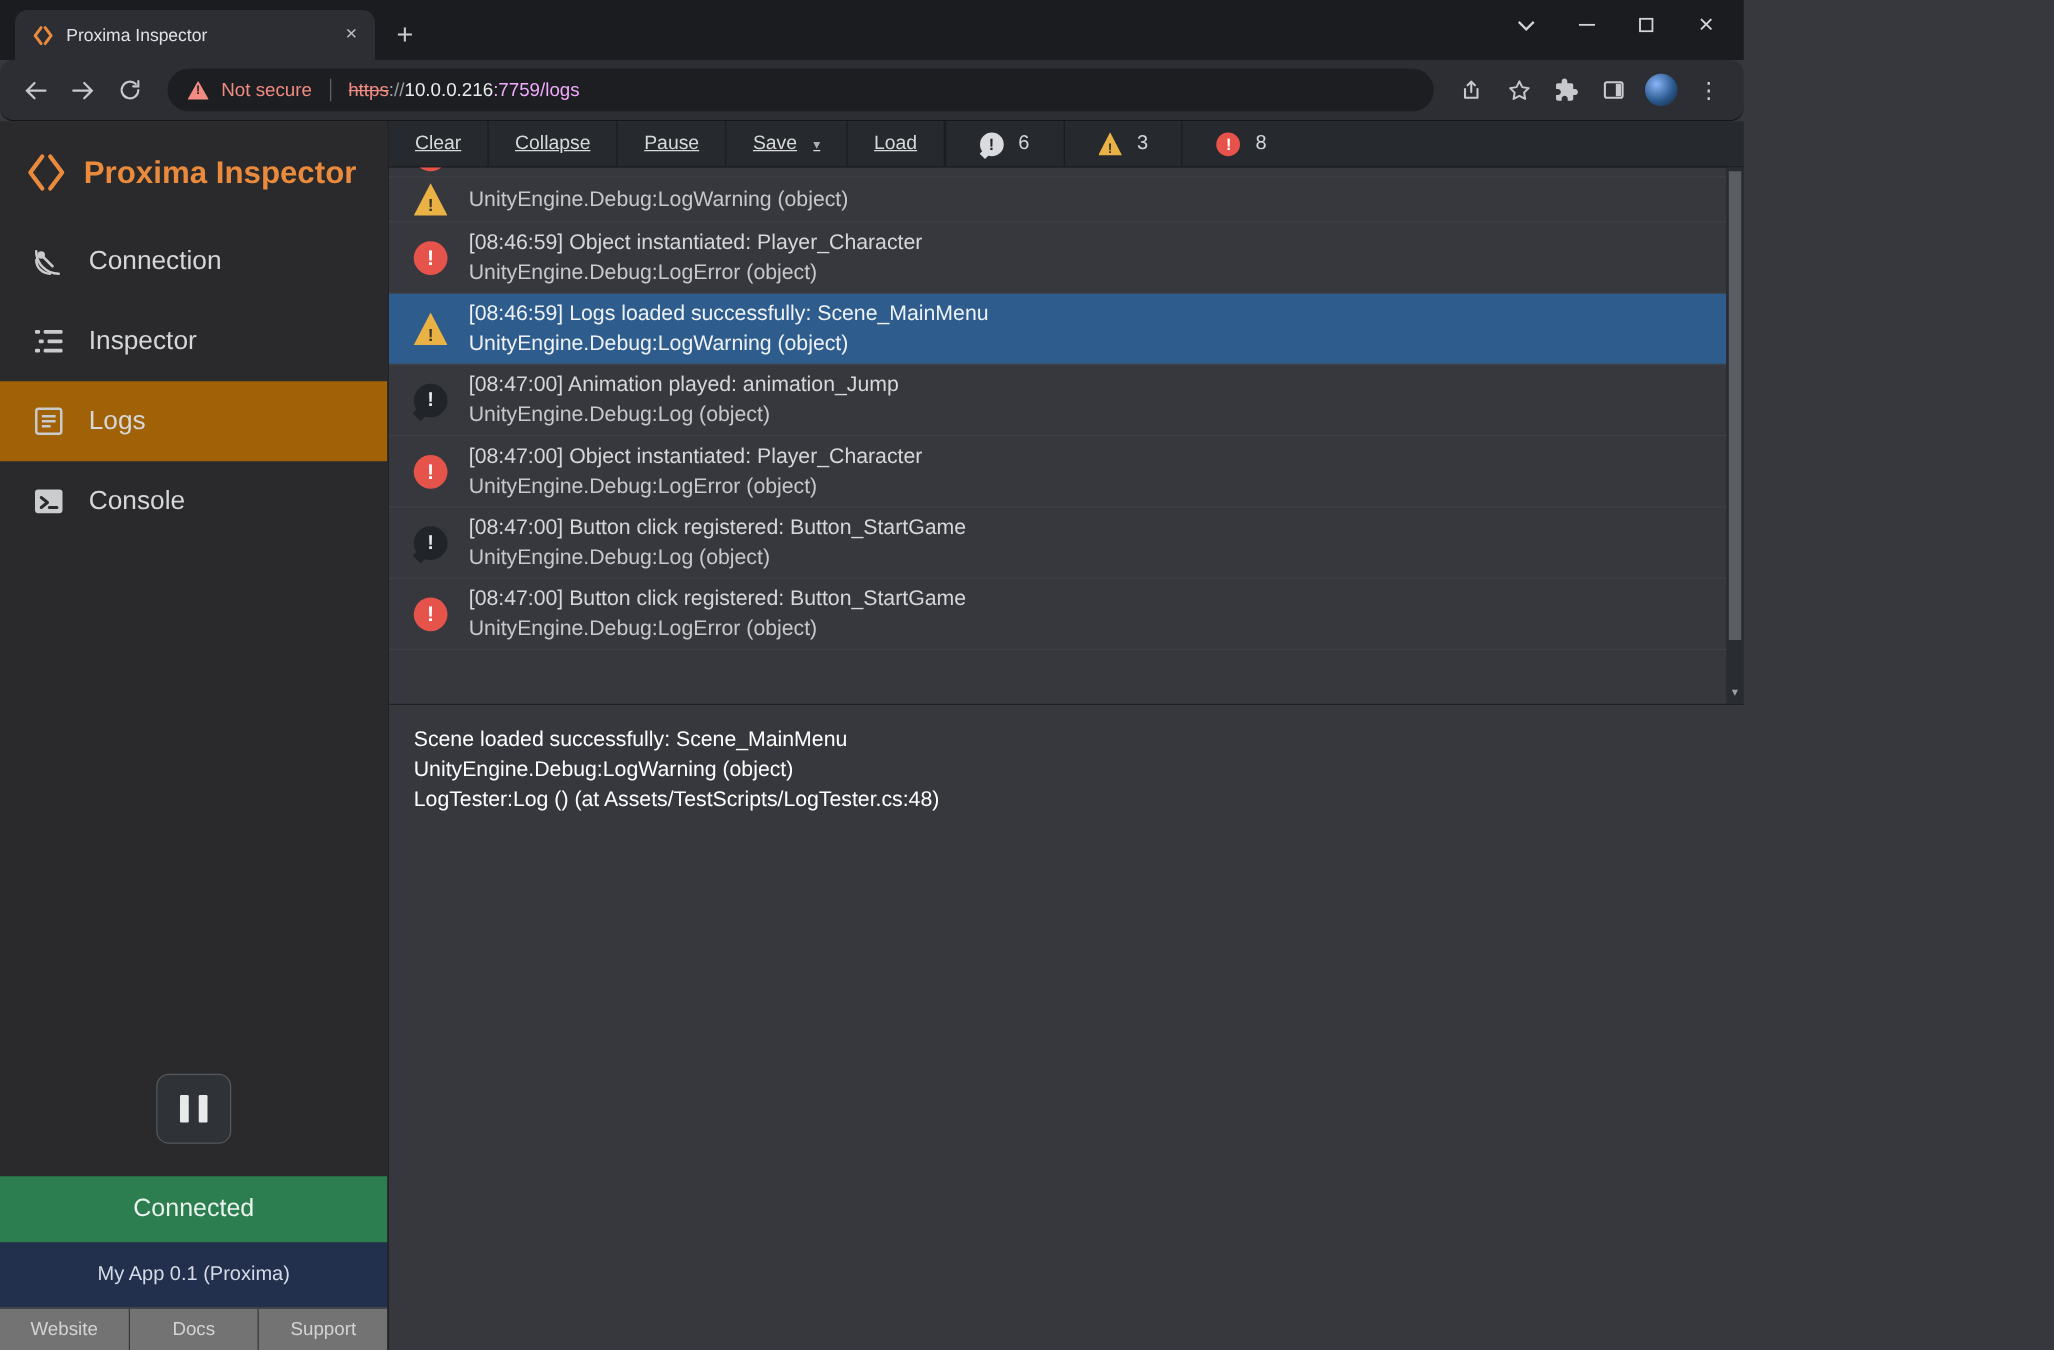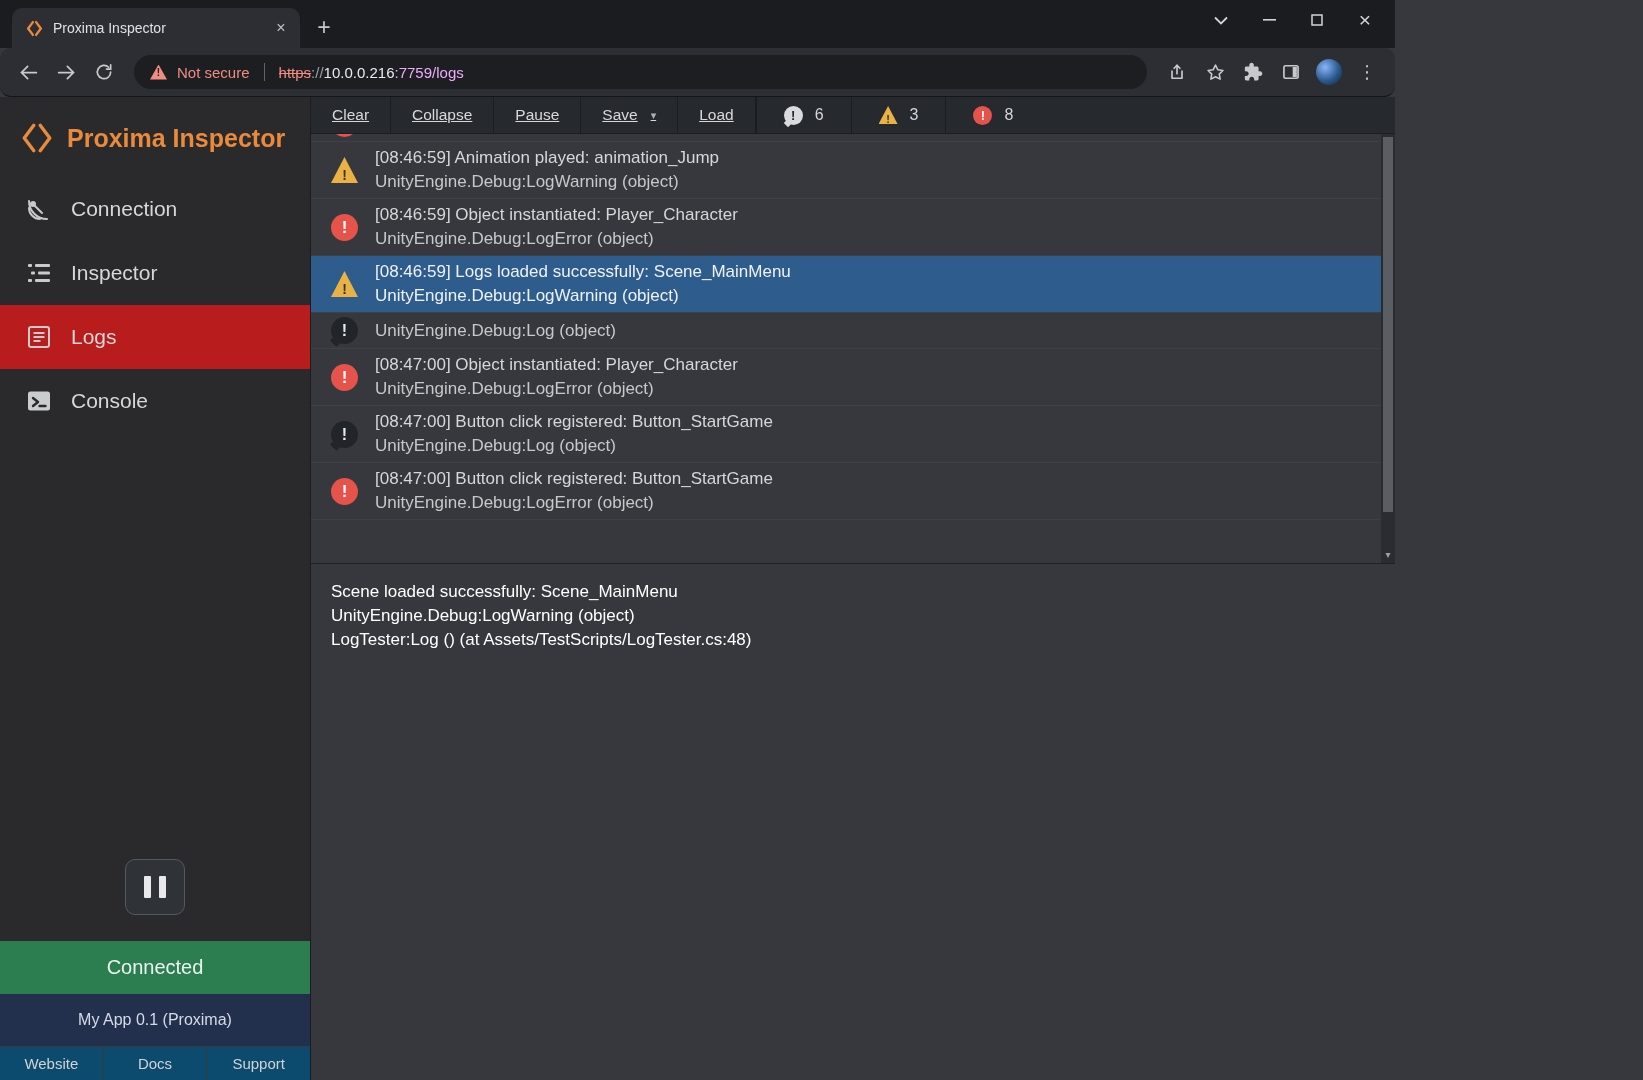--- a/index.html
+++ b/index.html
@@ -43,33 +43,33 @@
 
   
   .content { flex:1; display:flex; min-height:0; }
 
   .sidebar { width:310px; background:#2a2a2c; display:flex; flex-direction:column; flex:none; }
   .logo-row { display:flex; align-items:center; gap:13px; padding:24px 0 22px 20px; }
   .logo-row svg { flex:none; }
   .logo-text { color:#e98a3c; font-size:25px; font-weight:bold; }
   .side-item { display:flex; align-items:center; gap:17px; height:64px; padding-left:24px; color:#d6d7d8;
                font-size:21px; cursor:pointer; }
-  .side-item.active { background:#b91c1c;text-align:center; }
+  .side-item.active { background:#a16207;text-align:center; }
   .side-icon { width:30px; height:30px; display:flex; align-items:center; justify-content:center; flex:none; }
   .side-icon svg { width:28px; height:28px; display:block; }
 
   .pause-wrap { margin-top:auto; display:flex; justify-content:center; padding-bottom:26px; }
   .pause-btn { width:60px; height:56px; background:#2f3237; border:1px solid #55585d; border-radius:10px;
                display:flex; align-items:center; justify-content:center; gap:8px; cursor:pointer; }
   .pause-bar { width:7px; height:22px; background:#e8e9ea; border-radius:1px; }
   .status-bar { height:53px; background:#2c7d4f; color:#eaf4ee; display:flex; align-items:center;
                 justify-content:center; font-size:20px; flex:none; }
   .app-bar { height:52px; background:#22304e; color:#d5dbe6; display:flex; align-items:center;
              justify-content:center; font-size:16px; flex:none; }
-  .side-footer { height:34px; display:flex; background:#0c4a6e; border-top:1px solid #3a3a3c; flex:none; }
+  .side-footer { height:34px; display:flex; background:#737373; border-top:1px solid #3a3a3c; flex:none; }
   .footer-link { flex:1; display:flex; align-items:center; justify-content:center; color:#d2d3d5; font-size:15px;
                  border-right:1px solid #3a3a3c; cursor:pointer; }
   .footer-link:last-child { border-right:none; }
 
   .main { flex:1; display:flex; flex-direction:column; min-width:0; background:#36383d; border-left:1px solid #1b1c1e; }
 
   .main-toolbar { height:37px; background:#26292d; display:flex; align-items:stretch; border-bottom:1px solid #1b1d20; flex:none; }
   .tbtn { display:flex; align-items:center; padding:0 21px; color:#d8d9db; font-size:15.5px;
           border-right:1px solid #1b1e21; gap:13px; cursor:pointer;text-decoration:underline; }
   .tbtn .caret { font-size:11px; color:#aeb0b3; }
@@ -327,41 +327,41 @@
             <div class="log-row type-error partial">
     <span class="log-icon"></span>
     <div class="log-text" style="min-width:0;">
       <div class="log-message"></div>
       <div class="log-trace">UnityEngine.Debug:LogError (object)</div>
     </div>
   </div>
             <div class="log-row type-warning">
     <span class="log-icon"></span>
     <div class="log-text" style="min-width:0;">
-      <div class="log-message">[08:46:59] Animation played: animation_Jump</div>
       <div class="log-trace">UnityEngine.Debug:LogWarning (object)</div>
     </div>
   </div>
             <div class="log-row type-error">
     <span class="log-icon"></span>
     <div class="log-text" style="min-width:0;">
       <div class="log-message">[08:46:59] Object instantiated: Player_Character</div>
       <div class="log-trace">UnityEngine.Debug:LogError (object)</div>
     </div>
   </div>
             <div class="log-row type-warning selected">
     <span class="log-icon"></span>
     <div class="log-text" style="min-width:0;">
       <div class="log-message">[08:46:59] Logs loaded successfully: Scene_MainMenu</div>
       <div class="log-trace">UnityEngine.Debug:LogWarning (object)</div>
     </div>
   </div>
             <div class="log-row type-log">
     <span class="log-icon"></span>
     <div class="log-text" style="min-width:0;">
+      <div class="log-message">[08:47:00] Animation played: animation_Jump</div>
       <div class="log-trace">UnityEngine.Debug:Log (object)</div>
     </div>
   </div>
             <div class="log-row type-error">
     <span class="log-icon"></span>
     <div class="log-text" style="min-width:0;">
       <div class="log-message">[08:47:00] Object instantiated: Player_Character</div>
       <div class="log-trace">UnityEngine.Debug:LogError (object)</div>
     </div>
   </div>

